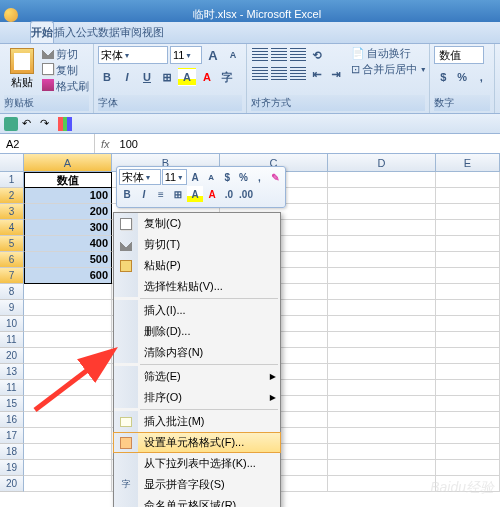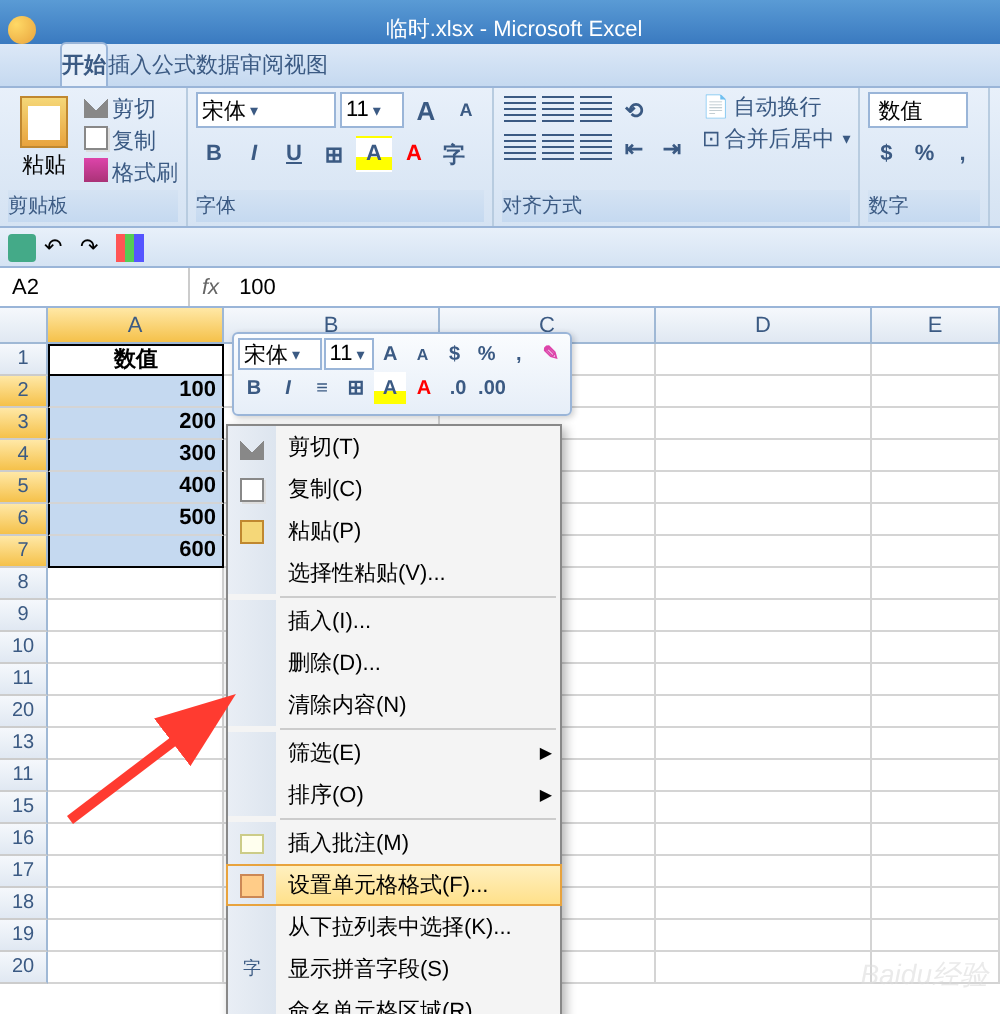--- a/index.html
+++ b/index.html
@@ -414,29 +414,29 @@
     <div class="mt-btn" style="background:linear-gradient(#fff 60%,#ff0 60%)">A</div>
     <div class="mt-btn" style="color:red">A</div>
     <div class="mt-btn">.0</div>
     <div class="mt-btn">.00</div>
   </div>
 </div>
 
 <div class="context-menu">
   <div class="cm-item">
       <div class="cm-icon">
+        <span class="mini-icon copy-ic"></span>
+      </div>
+      <div class="cm-text">复制(C)</div>
+    </div>
+  <div class="cm-item">
+      <div class="cm-icon">
         <span class="mini-icon scissors"></span>
       </div>
       <div class="cm-text">剪切(T)</div>
-    </div>
-  <div class="cm-item">
-      <div class="cm-icon">
-        <span class="mini-icon copy-ic"></span>
-      </div>
-      <div class="cm-text">复制(C)</div>
     </div>
   <div class="cm-item">
       <div class="cm-icon">
         <span style="width:12px;height:12px;background:#f5d778;border:1px solid #c08830"></span>
       </div>
       <div class="cm-text">粘贴(P)</div>
     </div>
   <div class="cm-item">
       <div class="cm-icon"></div>
       <div class="cm-text">选择性粘贴(V)...</div>

